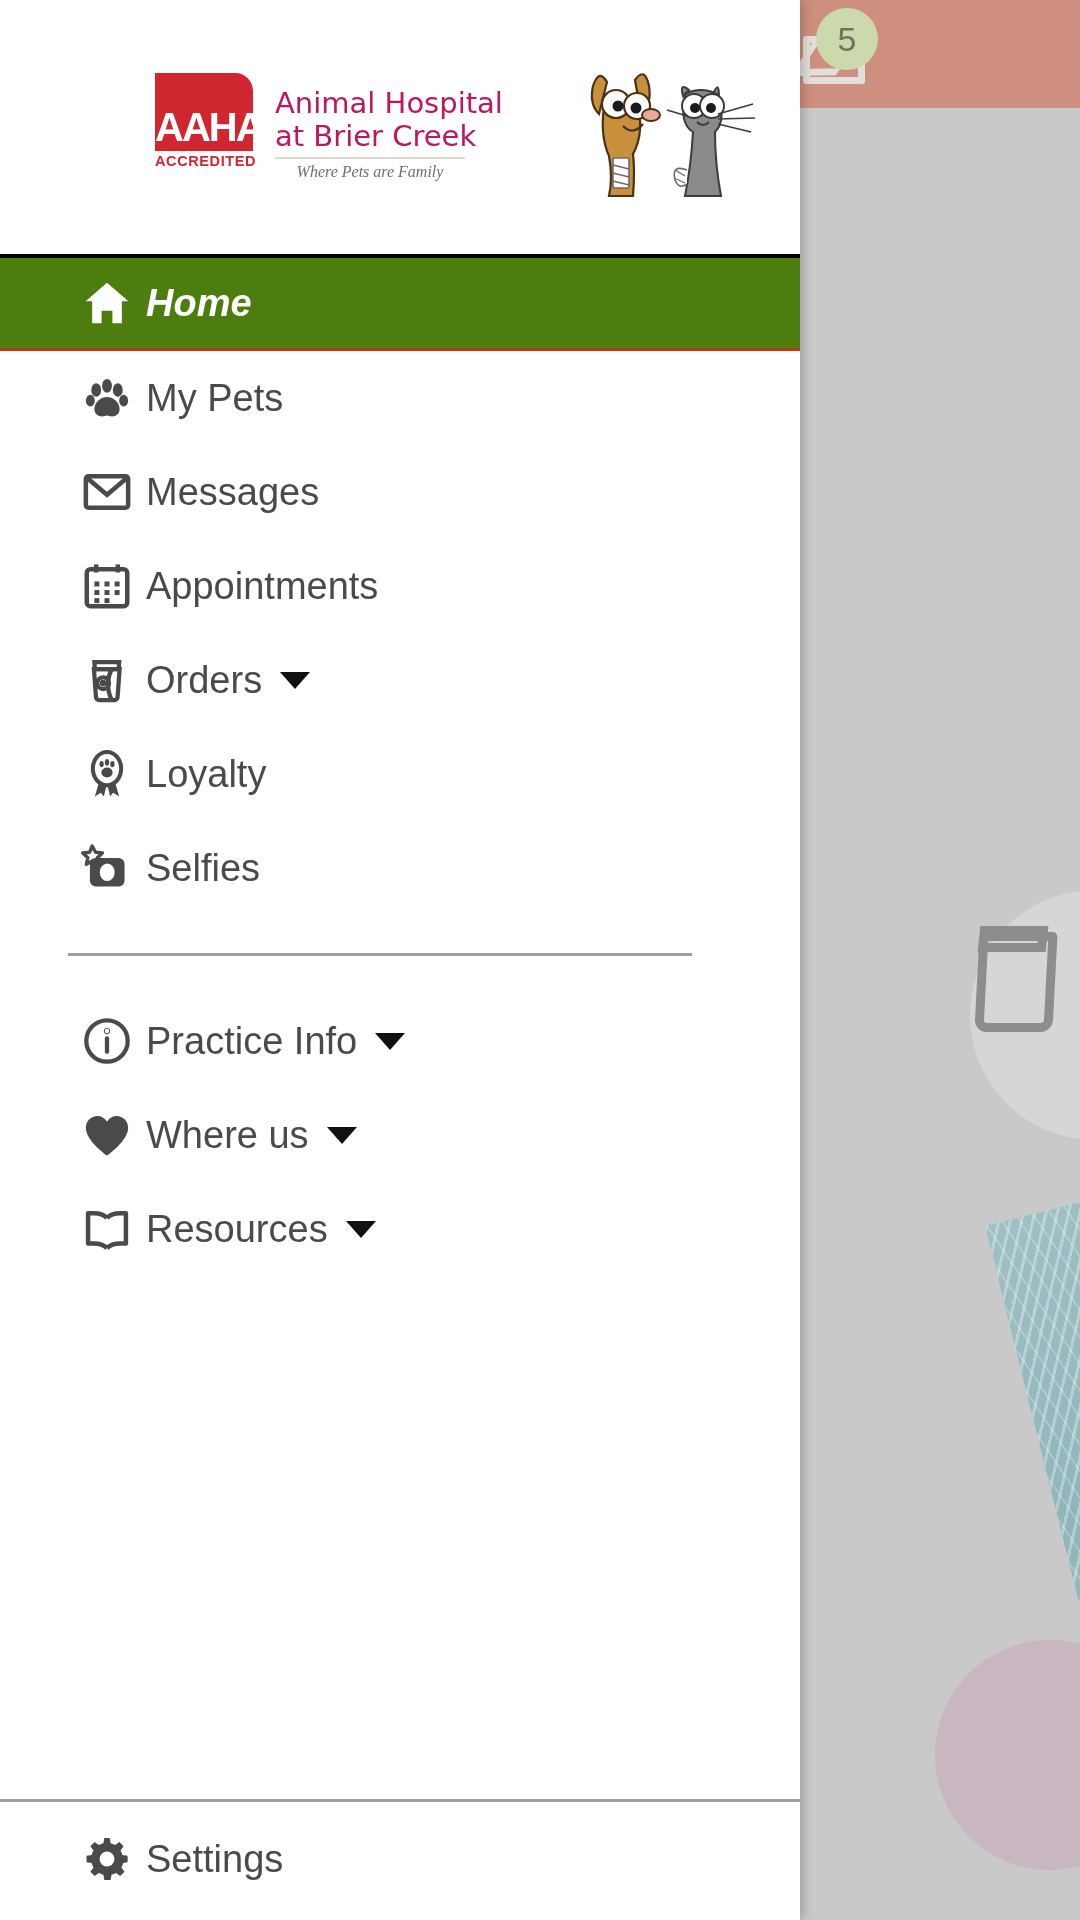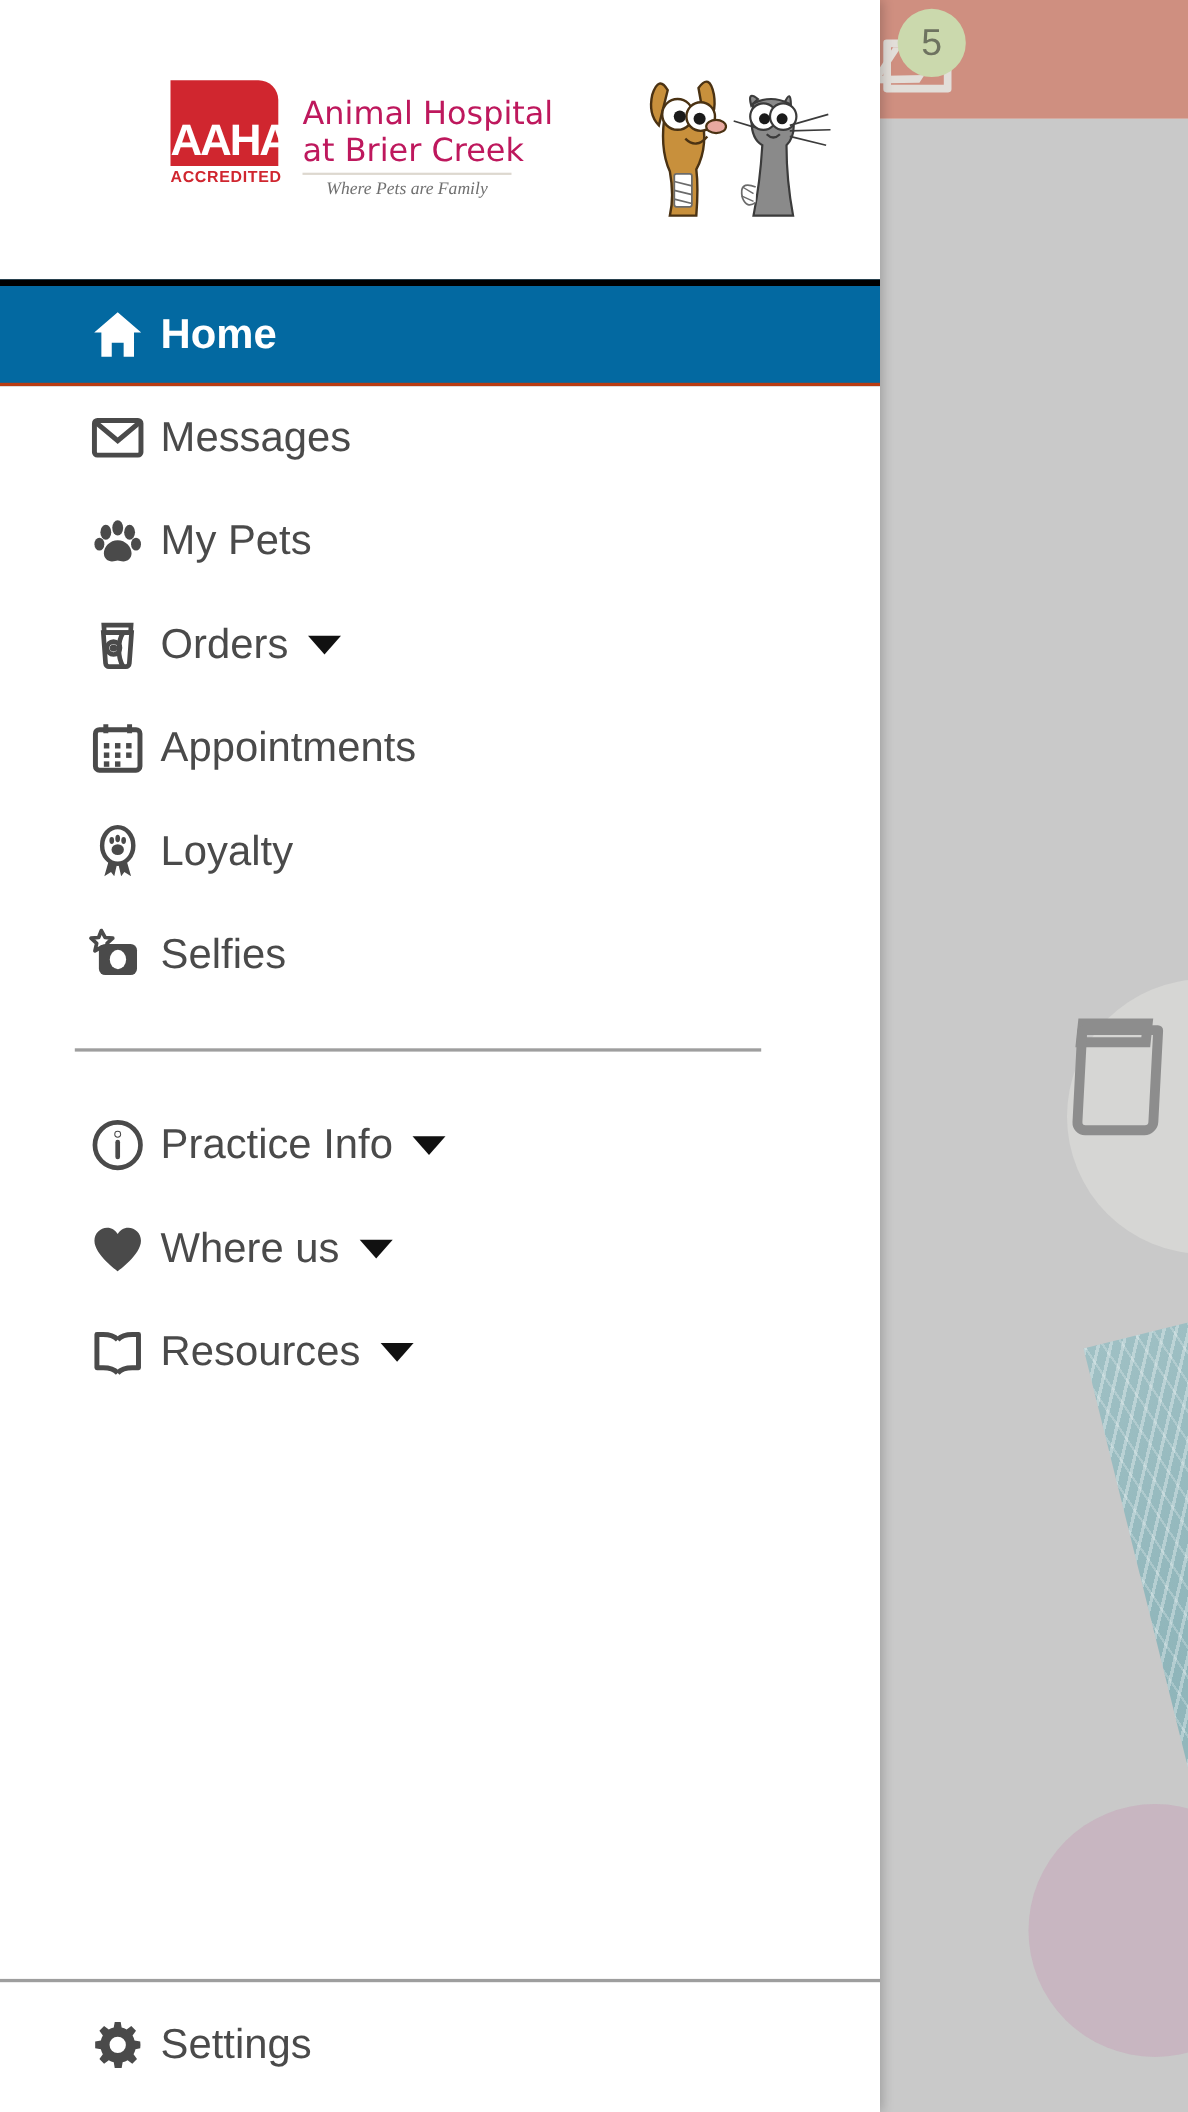--- a/index.html
+++ b/index.html
@@ -285,24 +285,25 @@
     margin-left: 18px;
     width: 0;
     height: 0;
     border-left: 15px solid transparent;
     border-right: 15px solid transparent;
     border-top: 17px solid #111;
     vertical-align: middle;
   }
   
   .nav-item.active {
-    background: #0369a1;
-    border-top: 6px solid #000000;
+    background: #4d7c0f;
+    border-top: 4px solid #000000;
     border-bottom: 3px solid #b93c12;
     height: 97px;
+    font-style: italic;
   }
   .nav-item.active .nav-label {
     color: #ffffff;
     font-weight: bold;
   }
   .nav-item.active .nav-icon { color: #ffffff; }
 
   .nav-divider {
     height: 3px;
     background: #9e9e9e;
@@ -413,55 +414,40 @@
       <span class="nav-icon">
         <svg width="54" height="54" viewBox="0 0 24 24" fill="currentColor">
             <path d="M12 3 2.5 11.2h2.9V21h4.2v-5.6h4.8V21h4.2v-9.8h2.9z"></path>
           </svg>
       </span>
       <span class="nav-label">Home</span>
     </div>
 
     <div class="nav-item">
       <span class="nav-icon">
-        <svg width="54" height="54" viewBox="0 0 24 24" fill="none" stroke="currentColor" stroke-width="2">
-          <rect x="2.6" y="5" width="18.8" height="14" rx="1.2"></rect>
-          <path d="M2.9 5.6 12 13.2l9.1-7.6"></path>
-        </svg>
-      </span>
-      <span class="nav-label">Messages</span>
-    </div>
-
-    <div class="nav-item">
-      <span class="nav-icon">
         <svg width="54" height="54" viewBox="0 0 24 24" fill="currentColor">
           <ellipse cx="7.2" cy="8.4" rx="2.2" ry="3"></ellipse>
           <ellipse cx="12" cy="6.6" rx="2.2" ry="3.1"></ellipse>
           <ellipse cx="16.8" cy="8.4" rx="2.2" ry="3"></ellipse>
           <ellipse cx="19.4" cy="13.2" rx="2" ry="2.6"></ellipse>
           <ellipse cx="4.6" cy="13.2" rx="2" ry="2.6"></ellipse>
           <path d="M12 11.6c3.1 0 5.6 2.6 5.6 5.3 0 2.1-1.6 3.3-3.3 3.3-1 0-1.6-.4-2.3-.4s-1.3.4-2.3.4c-1.7 0-3.3-1.2-3.3-3.3 0-2.7 2.5-5.3 5.6-5.3z"></path>
         </svg>
       </span>
       <span class="nav-label">My Pets</span>
     </div>
 
     <div class="nav-item">
       <span class="nav-icon">
-        <svg width="54" height="54" viewBox="0 0 24 24" fill="none" stroke="currentColor" stroke-width="1.9">
-          <path d="M6.2 7.2h11.4l-.9 12.4a1.4 1.4 0 0 1-1.4 1.3H8.5a1.4 1.4 0 0 1-1.4-1.3z"></path>
-          <path d="M6.4 4.1h11l-.2 3.1H6.6z"></path>
-          <path d="M14.2 7.2c-2.2 3.3-2.4 9.6 0 13.7"></path>
-          <circle cx="10.3" cy="13.4" r="2.6"></circle>
-          <line x1="10.3" y1="12" x2="10.3" y2="14.8"></line>
-          <line x1="8.9" y1="13.4" x2="11.7" y2="13.4"></line>
-        </svg>
-      </span>
-      <span class="nav-label">Orders</span>
-      <span class="caret"></span>
+        <svg width="54" height="54" viewBox="0 0 24 24" fill="none" stroke="currentColor" stroke-width="2">
+          <rect x="2.6" y="5" width="18.8" height="14" rx="1.2"></rect>
+          <path d="M2.9 5.6 12 13.2l9.1-7.6"></path>
+        </svg>
+      </span>
+      <span class="nav-label">Messages</span>
     </div>
 
     <div class="nav-item">
       <span class="nav-icon">
         <svg width="54" height="54" viewBox="0 0 24 24" fill="none" stroke="currentColor" stroke-width="2">
           <rect x="3" y="4.6" width="18" height="16.4" rx="1.6"></rect>
           <line x1="7.2" y1="2.4" x2="7.2" y2="6"></line>
           <line x1="16.8" y1="2.4" x2="16.8" y2="6"></line>
           <g fill="currentColor" stroke="none">
             <rect x="6.4" y="10" width="2.2" height="2.2"></rect>
@@ -473,20 +459,35 @@
             <rect x="6.4" y="17.4" width="2.2" height="2.2"></rect>
               <rect x="10.9" y="17.4" width="2.2" height="2.2"></rect>
           </g>
         </svg>
       </span>
       <span class="nav-label">Appointments</span>
     </div>
 
     <div class="nav-item">
       <span class="nav-icon">
+        <svg width="54" height="54" viewBox="0 0 24 24" fill="none" stroke="currentColor" stroke-width="1.9">
+          <path d="M6.2 7.2h11.4l-.9 12.4a1.4 1.4 0 0 1-1.4 1.3H8.5a1.4 1.4 0 0 1-1.4-1.3z"></path>
+          <path d="M6.4 4.1h11l-.2 3.1H6.6z"></path>
+          <path d="M14.2 7.2c-2.2 3.3-2.4 9.6 0 13.7"></path>
+          <circle cx="10.3" cy="13.4" r="2.6"></circle>
+          <line x1="10.3" y1="12" x2="10.3" y2="14.8"></line>
+          <line x1="8.9" y1="13.4" x2="11.7" y2="13.4"></line>
+        </svg>
+      </span>
+      <span class="nav-label">Orders</span>
+      <span class="caret"></span>
+    </div>
+
+    <div class="nav-item">
+      <span class="nav-icon">
         <svg width="54" height="54" viewBox="0 0 24 24" fill="none" stroke="currentColor" stroke-width="1.8">
           <ellipse cx="12" cy="9.6" rx="6.3" ry="7.4"></ellipse>
           <g fill="currentColor" stroke="none">
             <ellipse cx="9.6" cy="7.6" rx=".95" ry="1.4"></ellipse>
             <ellipse cx="12" cy="6.8" rx=".95" ry="1.5"></ellipse>
             <ellipse cx="14.4" cy="7.6" rx=".95" ry="1.4"></ellipse>
             <ellipse cx="12" cy="11.3" rx="2.5" ry="2.2"></ellipse>
           </g>
           <path d="M8.4 15.8 6.6 22l2.7-1.7L10.6 22l1.1-4.7z" fill="currentColor" stroke="none"></path>
           <path d="M15.6 15.8 17.4 22l-2.7-1.7L13.4 22l-1.1-4.7z" fill="currentColor" stroke="none"></path>

